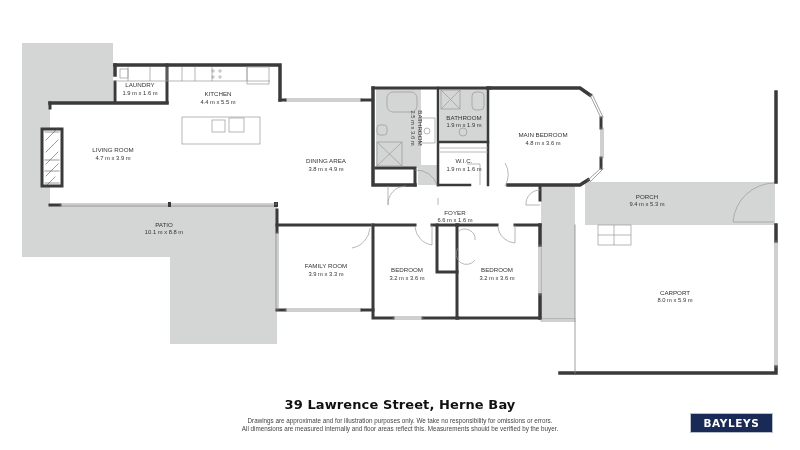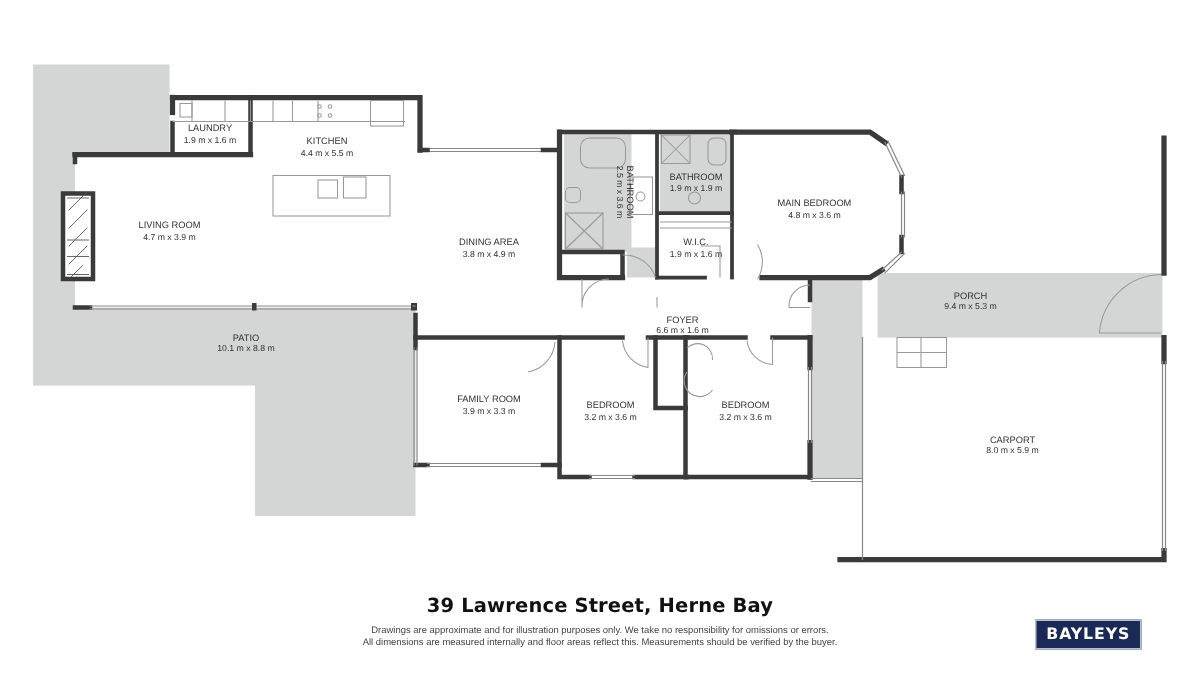--- a/index.html
+++ b/index.html
@@ -4,21 +4,21 @@
 <style>
   html, body { margin: 0; padding: 0; background: #ffffff; }
   body { width: 800px; height: 450px; position: relative; overflow: hidden; font-family: "Liberation Sans", sans-serif; }
   #plan { position: absolute; left: 0; top: 0; width: 800px; height: 450px; }
   .room-label { font-family: "Liberation Sans", sans-serif; font-size: 6.2px; fill: #333333; text-anchor: middle; }
   .room-dim { font-family: "Liberation Sans", sans-serif; font-size: 5.8px; fill: #333333; text-anchor: middle; }
   .title { position: absolute; left: 0; width: 800px; top: 369px; text-align: center; font-family: "DejaVu Sans", sans-serif; font-weight: bold; font-size: 13px; color: #111111; letter-spacing: 0.1px; margin-top: 28px; }
   .disclaimer { position: absolute; left: 0; width: 800px; text-align: center; font-family: "Liberation Sans", sans-serif; font-size: 6.3px; color: #444444; }
   .d1 { top: 417px; }
   .d2 { top: 425px; }
-  .logo { position: absolute; left: 690px; top: 413px; width: 71px; height: 20px; background: #1a2a57; border: 1.5px solid #b9c0cc; box-sizing: border-box; display: flex; align-items: center; justify-content: center; }
+  .logo { position: absolute; left: 690px; top: 413px; width: 83px; height: 20px; background: #1a2a57; border: 1.5px solid #b9c0cc; box-sizing: border-box; display: flex; align-items: center; justify-content: center; }
   .logo span { color: #ffffff; font-family: "DejaVu Sans", sans-serif; font-weight: bold; font-size: 10.5px; letter-spacing: 0.6px; }
 </style>
 </head>
 <body>
 
 <svg id="plan" viewBox="0 0 800 450" xmlns="http://www.w3.org/2000/svg">
 
   <g>
 
     <path fill="#d4d5d5" d="M22,43 L113,43 L113,102 L50,102 L50,205 L277,205 L277,344 L170,344 L170,257 L22,257 Z"></path>

